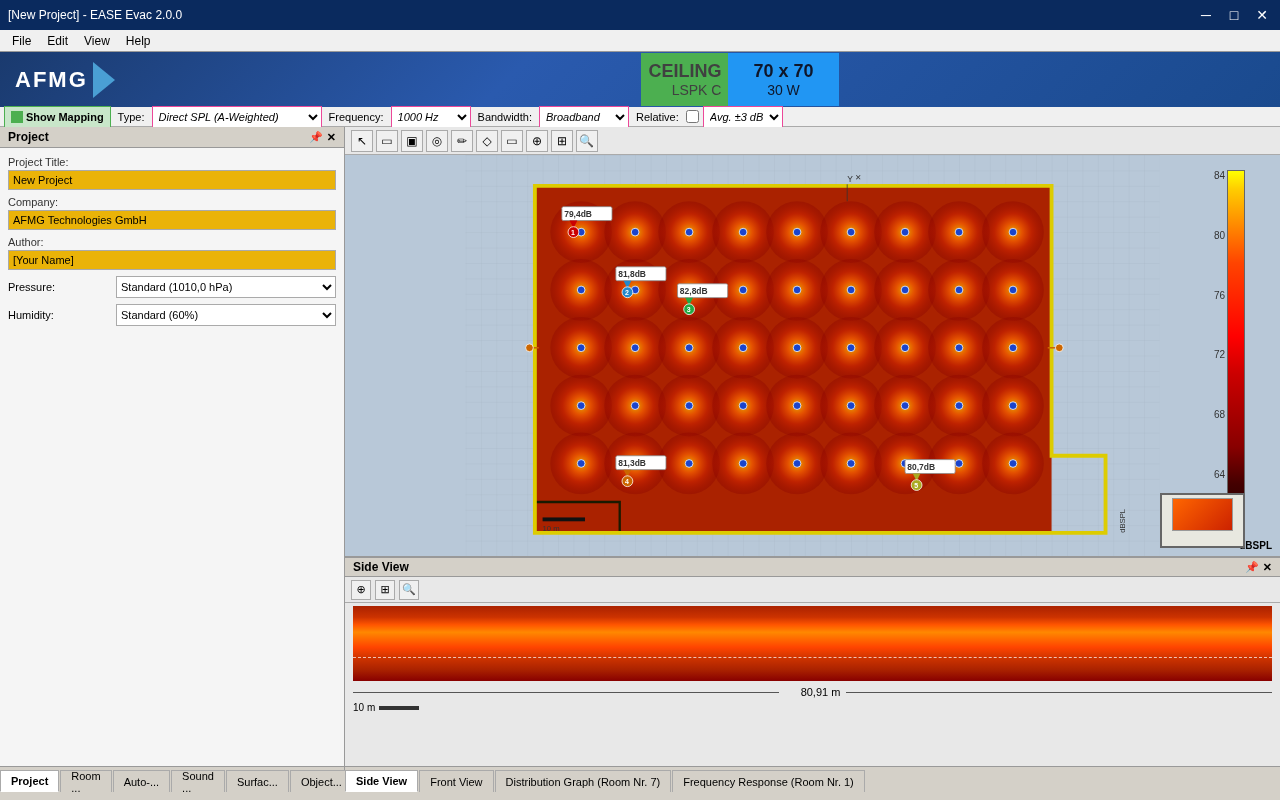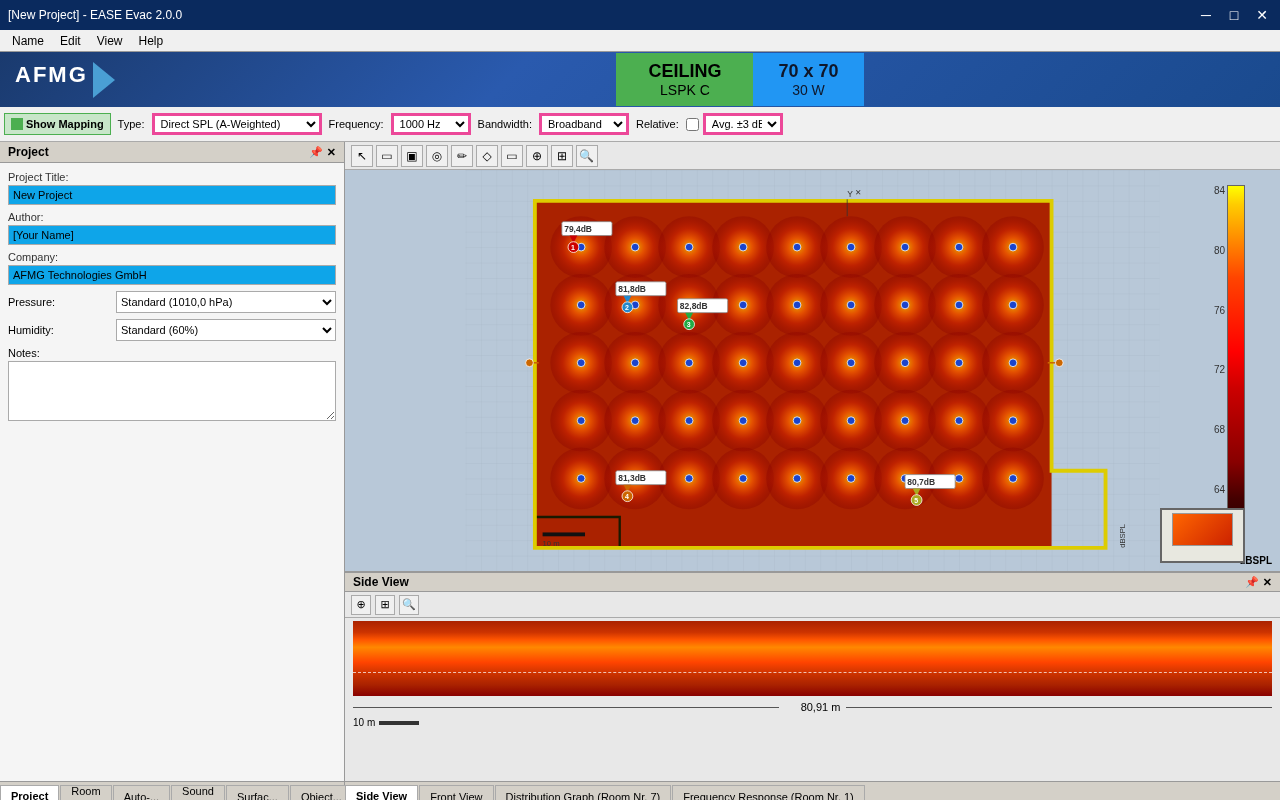--- a/index.html
+++ b/index.html
@@ -34,20 +34,21 @@
     
     .header-banner {
       height: 55px;
       background: linear-gradient(135deg, #1a3a6e 0%, #2a5aae 40%, #1a4a8e 100%);
       display: flex;
       align-items: center;
     }
     .logo-area {
       width: 200px;
       display: flex;
+      align-items: center;
       padding: 0 15px;
     }
     .logo-text {
       color: white;
       font-size: 22px;
       font-weight: bold;
       letter-spacing: 2px;
     }
     .logo-arrow {
       width: 0; height: 0;
@@ -58,52 +59,53 @@
     }
     .ceiling-info {
       flex: 1;
       display: flex;
       align-items: center;
       justify-content: center;
       gap: 0;
     }
     .ceiling-block {
       background: #4caf50;
-      color: #000000;
-      padding: 8px 32px;
+      color: #404040;
+      padding: 8px 7px;
       font-size: 18px;
       font-weight: bold;
-      text-align: center;
+      text-align: right;
     }
     .ceiling-sub { font-size: 14px; font-weight: normal; }
     .specs-block {
       background: #2196f3;
       color: #0f172a;
       padding: 8px 25px;
       font-size: 18px;
       font-weight: bold;
       text-align: center;
     }
 
     
     .toolbar {
-      height: 35px;
+      height: 20px;
       background: #f0f0f0;
       border-bottom: 1px solid #aaa;
       display: flex;
       align-items: center;
       padding: 0 4px;
       gap: 4px;
     }
     .toolbar-select {
       height: 22px;
       font-size: 11px;
-      border: 3px solid #ec4899;
+      border: 1px solid #ec4899;
       background: white;
       padding: 0 2px;
+      font-style: italic;
     }
     .toolbar-label { font-size: 11px; padding: 0 3px; }
     .show-mapping-btn {
       background: #c8e6c9;
       border: 1px solid #4caf50;
       height: 22px;
       padding: 0 6px;
       cursor: pointer;
       display: flex;
       align-items: center;
@@ -140,21 +142,21 @@
     .panel-controls { display: flex; gap: 4px; }
     .panel-ctrl-btn { font-size: 11px; cursor: pointer; }
 
     .project-form { padding: 8px; }
     .form-row { margin-bottom: 6px; }
     .form-label { color: #333; font-size: 11px; margin-bottom: 2px; }
     .form-input {
       width: 100%;
       height: 20px;
       border: 1px solid #aaa;
-      background: #0ea5e9;
+      background: #eab308;
       padding: 8px 4px;
       font-size: 11px;
     }
     .form-row-inline {
       display: flex;
       align-items: center;
       margin-bottom: 6px;
       gap: 8px;
     }
     .inline-label { font-size: 11px; white-space: nowrap; min-width: 100px; }
@@ -290,21 +292,21 @@
 <div class="title-bar">
   <span>[New Project] - EASE Evac 2.0.0</span>
   <div class="title-bar-controls">
     <span class="title-btn">─</span>
     <span class="title-btn">□</span>
     <span class="title-btn">✕</span>
   </div>
 </div>
 
 <div class="menu-bar">
-  <span class="menu-item">Name</span>
+  <span class="menu-item">File</span>
   <span class="menu-item">Edit</span>
   <span class="menu-item">View</span>
   <span class="menu-item">Help</span>
 </div>
 
 <div class="header-banner">
   <div class="logo-area">
     <span class="logo-text">AFMG</span>
     <div class="logo-arrow"></div>
   </div>
@@ -353,42 +355,38 @@
         <span class="panel-ctrl-btn">📌</span>
         <span class="panel-ctrl-btn">✕</span>
       </div>
     </div>
     <div class="project-form">
       <div class="form-row">
         <div class="form-label">Project Title:</div>
         <input class="form-input" value="New Project" style="">
       </div>
       <div class="form-row">
+        <div class="form-label">Company:</div>
+        <input class="form-input" value="AFMG Technologies GmbH" style="">
+      </div>
+      <div class="form-row">
         <div class="form-label">Author:</div>
         <input class="form-input" value="[Your Name]" style="">
-      </div>
-      <div class="form-row">
-        <div class="form-label">Company:</div>
-        <input class="form-input" value="AFMG Technologies GmbH" style="">
       </div>
       <div class="form-row-inline">
         <span class="inline-label">Pressure:</span>
         <select class="form-select" style="flex:1;height:22px;">
           <option>Standard (1010,0 hPa)</option>
         </select>
       </div>
       <div class="form-row-inline">
         <span class="inline-label">Humidity:</span>
         <select class="form-select" style="flex:1;height:22px;">
           <option>Standard (60%)</option>
         </select>
-      </div>
-      <div class="form-row">
-        <div class="notes-label">Notes:</div>
-        <textarea style="width: 100%; height: 60px; border: 1px solid rgb(170, 170, 170); font-size: 11px;"></textarea>
       </div>
     </div>
   </div>
 
   <div class="right-panel">
 
     <div class="canvas-toolbar">
       <div class="canvas-tool">↖</div>
       <div class="canvas-tool">▭</div>
       <div class="canvas-tool">▣</div>

